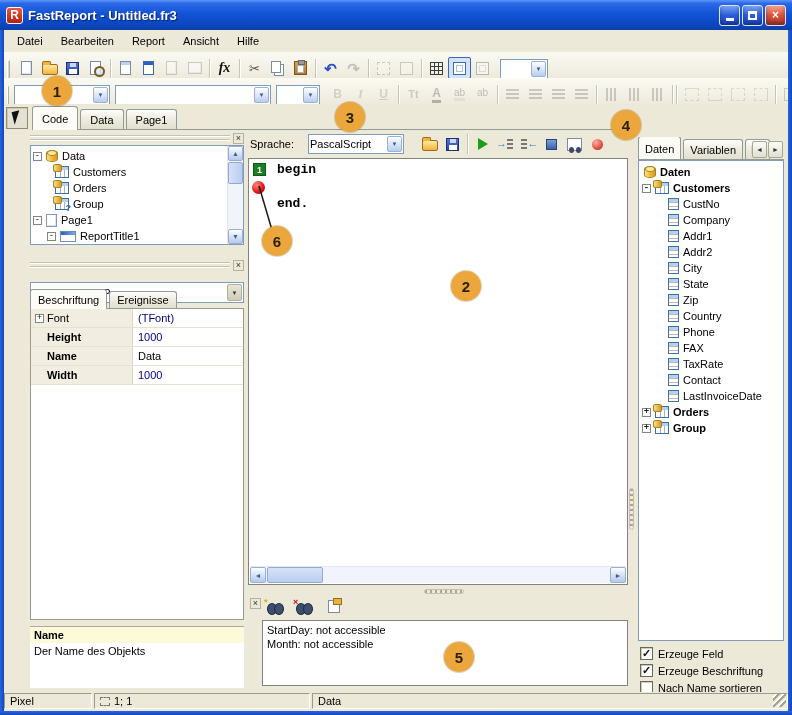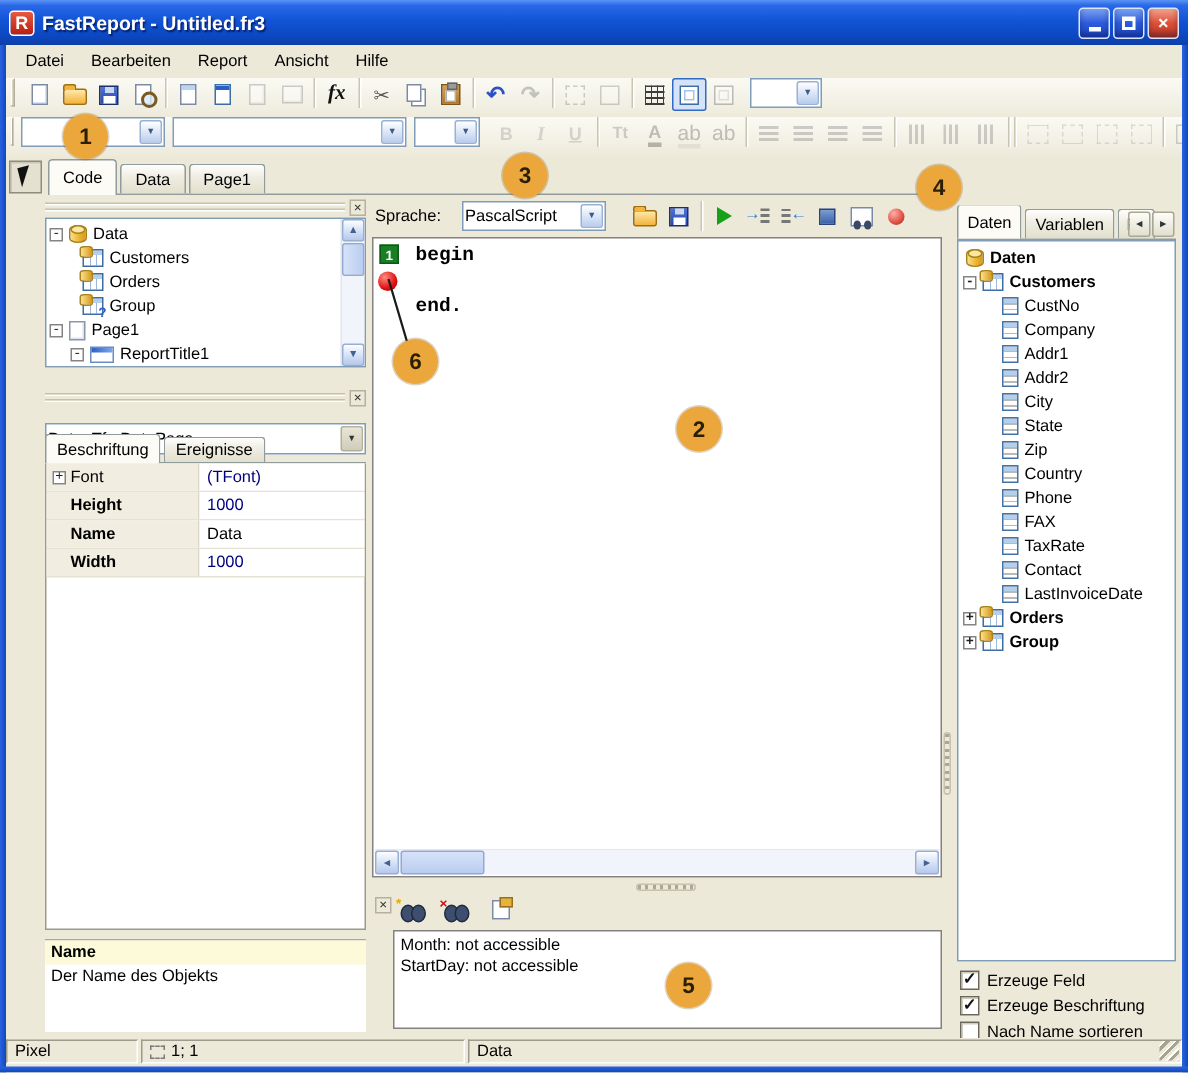--- a/index.html
+++ b/index.html
@@ -25,21 +25,21 @@
   .wbtn.b-min,.wbtn.b-max{background:linear-gradient(#7aa2f2,#2c5bdc 50%,#1d49c0)}
   .wbtn.b-close{background:linear-gradient(#f3a28c,#dd5038 50%,#bc3a20)}
   .min-glyph{width:8px;height:3px;background:#fff;margin-top:9px}
   .max-glyph{width:9px;height:9px;border:2px solid #fff;border-top-width:3px}
 
   .menubar{left:4px;top:30px;width:784px;height:22px;background:#ece9d8;display:flex;align-items:center;padding-left:4px}
   .menu-item{padding:3px 9px}
 
   
   .tb{left:4px;width:784px;height:28px;background:linear-gradient(#fbfaf3,#edeadb);
-      display:flex;align-items:flex-start;border-bottom:1px solid #e0ddcb}
+      display:flex;align-items:flex-end;border-bottom:1px solid #e0ddcb}
   .grip{width:3px;height:19px;margin:0 5px 0 3px;background:#d8d5c4;
         border-top:1px solid #fff;border-left:1px solid #fff;border-right:1px solid #b3af9c;border-bottom:1px solid #b3af9c}
   .tbtn{min-width:23px;height:22px;display:flex;align-items:center;justify-content:center;
         border:1px solid transparent;border-radius:2px;position:relative}
   .tbtn.pressed{border-color:#316ac5;background:#d6e2f8}
   .tbtn.disabled{opacity:.4;filter:grayscale(.9)}
   .vsep{width:1px;height:20px;background:#c9c5b2;box-shadow:1px 0 0 #fff;margin:0 3px;flex:none}
 
   .combo{background:#fff;border:1px solid #7f9db9;height:20px;display:flex;align-items:center;position:relative;flex:none}
   .combo .ctxt{padding:0 1px;white-space:nowrap;overflow:hidden}
@@ -71,21 +71,21 @@
     background-image:repeating-linear-gradient(0deg,#3c3c3c 0 1px,transparent 1px 4px),
                      repeating-linear-gradient(90deg,#3c3c3c 0 1px,transparent 1px 4px)}
   .i-aligng{width:13px;height:13px;border:1px solid #3a6ea5;background:#fff;box-shadow:inset 0 0 0 2px #fff,inset 0 0 0 3px #a9c4e2}
   .i-groupbx{width:13px;height:13px;border:1px dashed #8f8c7c;background:rgba(255,255,255,.5)}
   .letterB{font-weight:bold;font-size:12px;color:#a3a091}
   .letterI{font-family:"Liberation Serif",serif;font-style:italic;font-weight:bold;font-size:13px;color:#a3a091}
   .letterU{font-weight:bold;font-size:12px;color:#a3a091;text-decoration:underline}
   .i-Tt{font-weight:bold;font-size:11px;color:#8f8c7c}
   .i-A{font-weight:bold;font-size:12px;color:#6e6b5e;padding-bottom:3px}
   .i-A::after{content:"";position:absolute;left:0;right:0;bottom:0;height:3px;background:#c03a2a}
-  .i-ab{font-size:14px;color:#6e6b5e;padding-bottom:3px}
+  .i-ab{font-size:10px;color:#6e6b5e;padding-bottom:3px}
   .i-ab.hl::after{content:"";position:absolute;left:0;right:0;bottom:0;height:3px;background:#e4d23a}
   .bars{width:13px;height:11px;background:repeating-linear-gradient(180deg,#8d8a7c 0 2px,transparent 2px 4px)}
   .vbars{width:11px;height:13px;background:repeating-linear-gradient(90deg,#8d8a7c 0 2px,transparent 2px 4px)}
   .dashedbox{width:14px;height:13px;border:1px dashed #b2ae9d}
   .dashedbox.solid{border:1px solid #8d8a7c}
 
   
   .i-run{width:0;height:0;border-left:10px solid #18a018;border-top:6px solid transparent;border-bottom:6px solid transparent}
   .i-step{width:19px;height:13px}
   .i-step::before{content:"\2192";position:absolute;left:0;top:-1px;font-weight:bold;color:#2f7fd0;font-size:11px}
@@ -547,22 +547,22 @@
   <span class="tbtn">
       <span class="ic i-bino">
         <span class="mk del">×</span>
       </span>
     </span>
   <span class="tbtn">
       <span class="ic i-props"></span>
     </span>
 </div>
 <div class="abs" style="left:262px;top:620px;width:366px;height:66px;background:#fff;border:1px solid #848280;padding:2px 4px;line-height:14px">
+  <div>StartDay: not accessible</div>
   <div>Month: not accessible</div>
-  <div>StartDay: not accessible</div>
 </div>
 
 <div class="abs" style="left:628px;top:104px;width:8px;height:588px">
   <span style="position:absolute;left:1px;top:384px;width:5px;height:42px;border:1px solid #c6c2ae;border-radius:3px;
     background:repeating-linear-gradient(180deg,#aaa79a 0 2px,transparent 2px 5px)"></span>
 </div>
 
 <div class="abs panelgrip" style="left:640px;top:125px;width:142px">
   <span class="xbtn"><span>×</span></span>
 </div>

